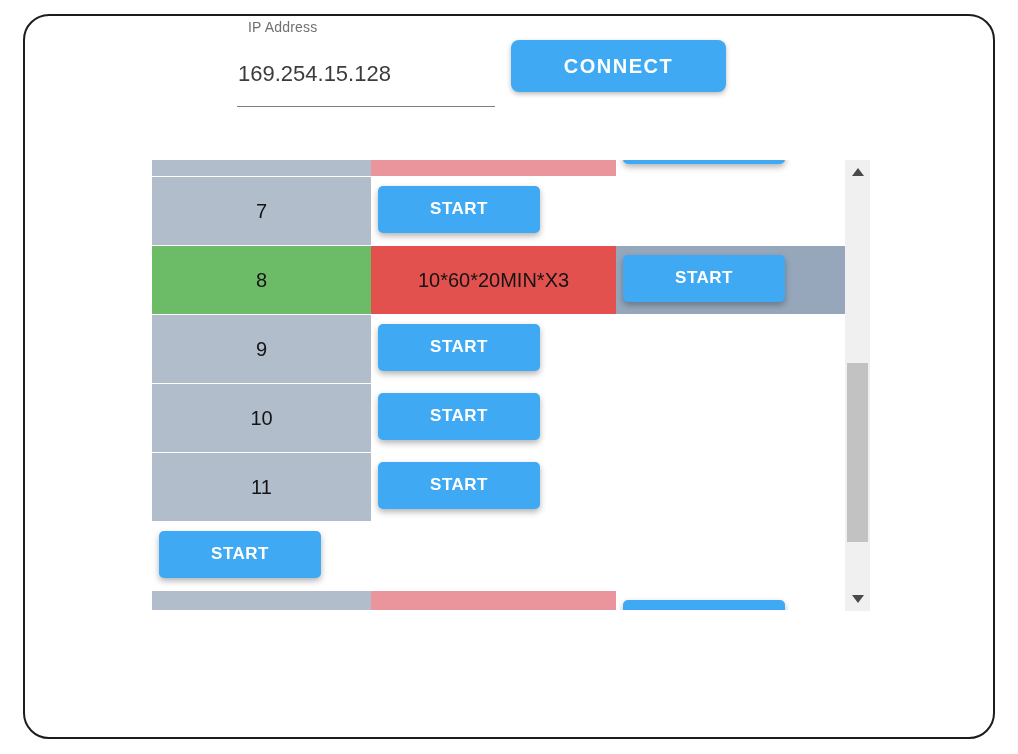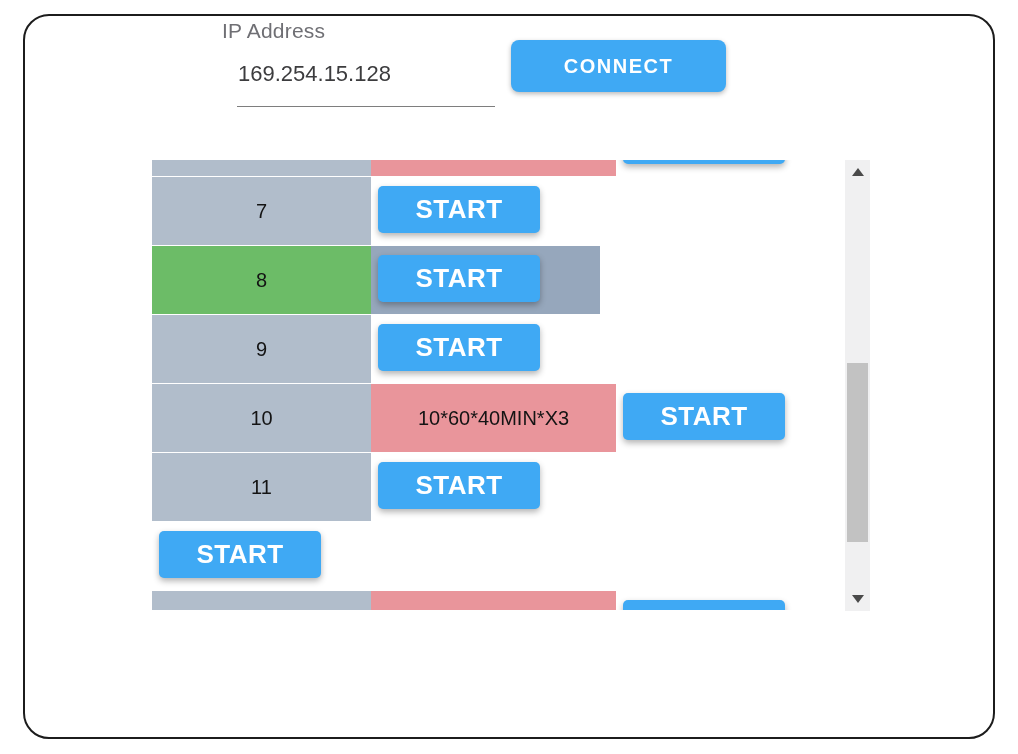--- a/index.html
+++ b/index.html
@@ -7,22 +7,22 @@
     width:1018px;height:754px;position:relative;overflow:hidden;
     font-family:"Liberation Sans", sans-serif;
   }
   .window-frame{
     position:absolute;left:23px;top:14px;width:968px;height:721px;
     border:2px solid var(--border-color,#1c1c1c);border-radius:26px;
     background:transparent;
   }
   
   .ip-label{
-    position:absolute;left:222px;top:19px;
-    font-size:21px;color:#6f6f74;letter-spacing:.2px;
+    position:absolute;left:248px;top:19px;
+    font-size:14px;color:#6f6f74;letter-spacing:.2px;
   }
   .ip-input{
     position:absolute;left:238px;top:57px;width:256px;height:34px;
     border:none;outline:none;background:transparent;
     font-family:"Liberation Sans", sans-serif;
     font-size:22px;color:#3c3c3e;padding:0;
   }
   .ip-underline{
     position:absolute;left:237px;top:106px;width:258px;height:1px;
     background:#7e7e7e;
@@ -51,21 +51,21 @@
   .cell.desc{width:245px;background:var(--row-desc-bg,#e9959b);
     font-size:20px;color:#141414;}
   .cell.btncol{width:229px;background:transparent;justify-content:flex-start;}
   .row.selected .cell.num{background:var(--selected-number-bg,#6cbc67);}
   .row.selected .cell.desc{background:var(--selected-desc-bg,#e2514d);}
   .row.selected .cell.btncol{background:var(--selected-row-bg,#96a7bc);}
   .start-btn{
     margin-left:7px;margin-top:-4px;width:162px;height:47px;
     background:var(--accent-blue,#3fa9f4);border:none;border-radius:5px;
     color:#ffffff;font-family:"Liberation Sans", sans-serif;
-    font-size:26px;font-weight:bold;letter-spacing:.5px;
+    font-size:17px;font-weight:bold;letter-spacing:.5px;
     box-shadow:0 3px 6px rgba(0,0,0,0.3);
     display:flex;align-items:center;justify-content:center;cursor:pointer;
   }
   
   .scrollbar{
     position:absolute;left:845px;top:160px;width:25px;height:451px;
     background:var(--scroll-track,#f0f0f1);
   }
   .scroll-arrow{
     position:absolute;left:0;width:25px;height:20px;
@@ -102,33 +102,33 @@
         </div>
       </div>
       <div class="row">
         <div class="cell num">7</div>
         <div class="cell btncol">
           <button class="start-btn">START</button>
         </div>
       </div>
       <div class="row selected">
         <div class="cell num">8</div>
+        <div class="cell desc">10*60*20MIN*X3</div>
         <div class="cell btncol">
           <button class="start-btn">START</button>
         </div>
       </div>
       <div class="row">
         <div class="cell num">9</div>
         <div class="cell btncol">
           <button class="start-btn">START</button>
         </div>
       </div>
       <div class="row">
         <div class="cell num">10</div>
-        <div class="cell desc">10*60*40MIN*X3</div>
         <div class="cell btncol">
           <button class="start-btn">START</button>
         </div>
       </div>
       <div class="row">
         <div class="cell num">11</div>
         <div class="cell btncol">
           <button class="start-btn">START</button>
         </div>
       </div>

